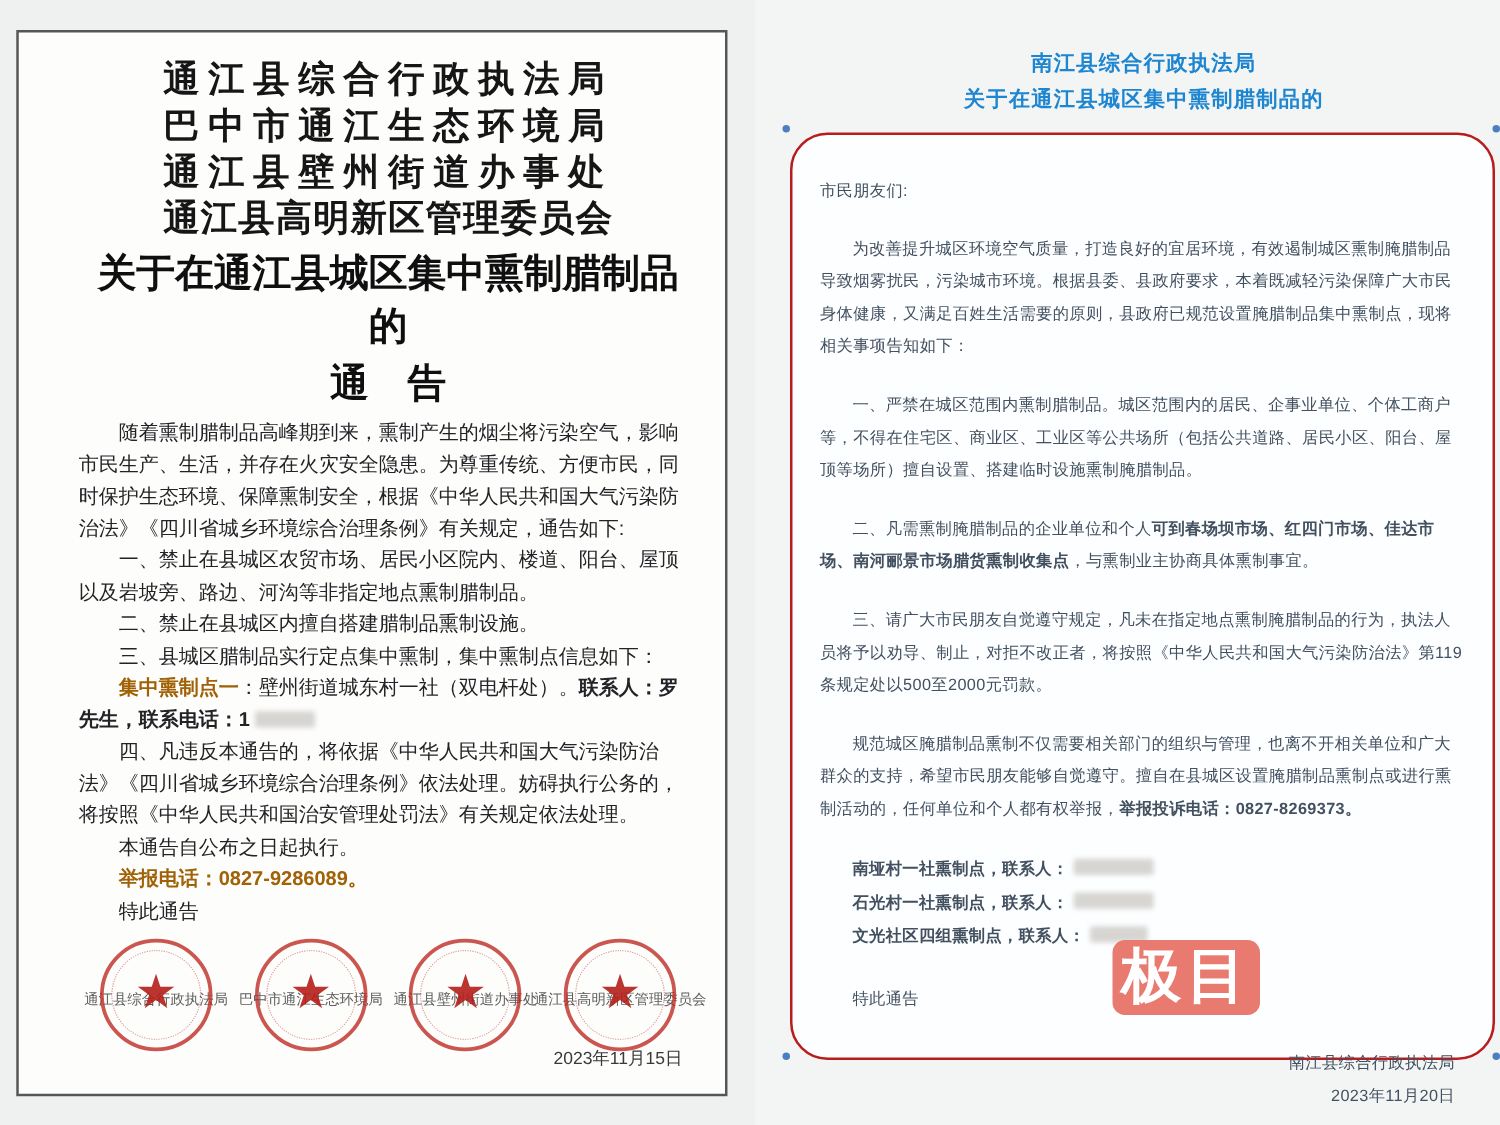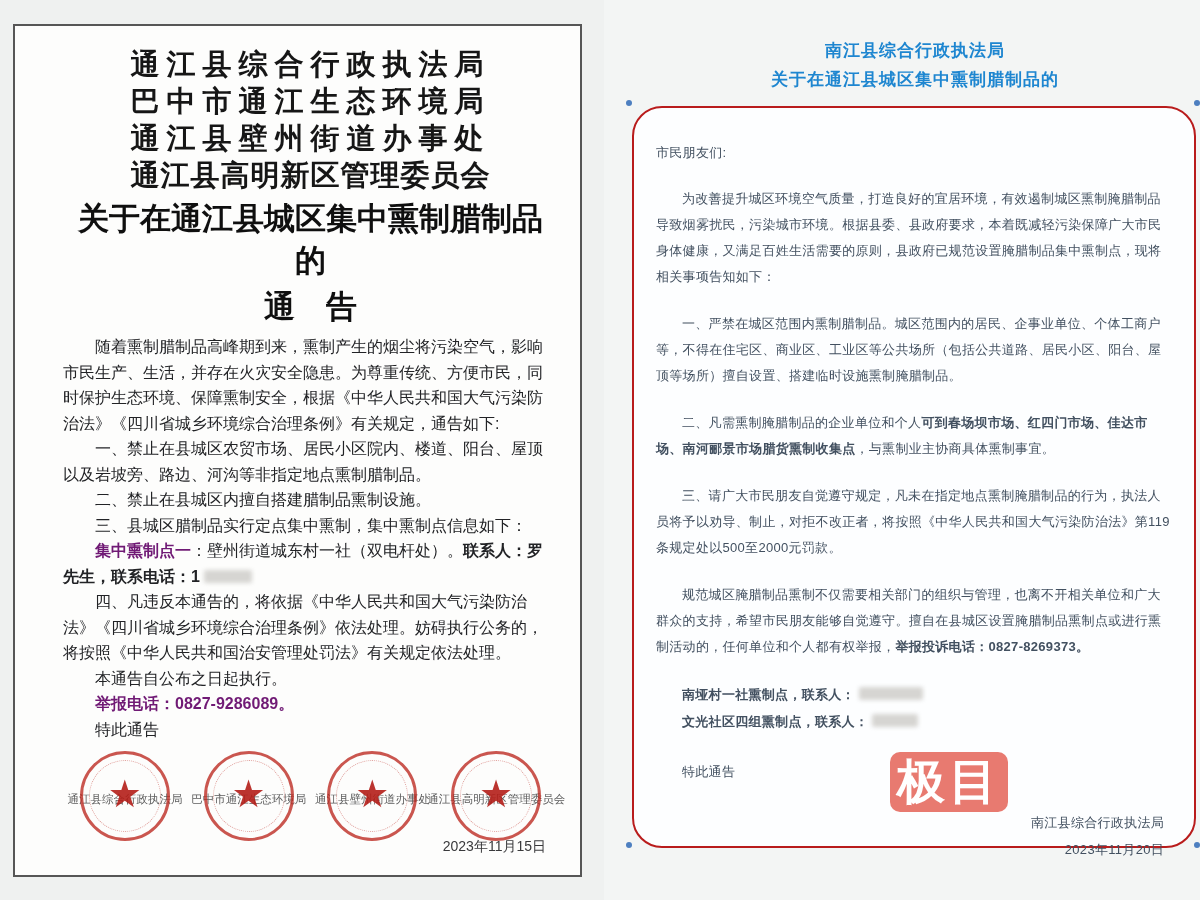--- a/index.html
+++ b/index.html
@@ -23,21 +23,21 @@
   }
   .agency-line.ls-sm{letter-spacing:1px;}
   .big-title{
     font-family:"Liberation Serif", serif;
     font-size:31px;font-weight:700;color:#0f0f0f;
     text-align:center;line-height:42px;margin-top:4px;letter-spacing:0;
   }
   .left-body{margin-top:6px;font-size:16px;line-height:25.5px;color:#222326;}
   .left-body p{margin:0;text-indent:2em;}
   .run-bold{font-weight:700;}
-  .run-redbold{color:#701a75;font-weight:700;}
+  .run-redbold{color:#a16207;font-weight:700;}
   .run-blur{
     display:inline-block;height:13px;background:#d6d5d2;border-radius:2px;
     filter:blur(2px);vertical-align:baseline;margin:0 4px -1px 4px;
   }
   .seal-row{display:flex;margin-top:6px;height:102px;}
   .seal-cell{position:relative;flex:1 1 25%;height:102px;}
   .seal-label{
     position:absolute;top:44px;left:50%;transform:translateX(-50%);
     font-size:11.5px;color:#5d5d5d;white-space:nowrap;z-index:1;
   }
@@ -153,20 +153,21 @@
 
   <div class="notice-box">
     <div class="salutation">市民朋友们:</div>
     <p><span>为改善提升城区环境空气质量，打造良好的宜居环境，有效遏制城区熏制腌腊制品导致烟雾扰民，污染城市环境。根据县委、县政府要求，本着既减轻污染保障广大市民身体健康，又满足百姓生活需要的原则，县政府已规范设置腌腊制品集中熏制点，现将相关事项告知如下：</span></p>
     <p><span>一、严禁在城区范围内熏制腊制品。城区范围内的居民、企事业单位、个体工商户等，不得在住宅区、商业区、工业区等公共场所（包括公共道路、居民小区、阳台、屋顶等场所）擅自设置、搭建临时设施熏制腌腊制品。</span></p>
     <p><span>二、凡需熏制腌腊制品的企业单位和个人</span><span class="run-bold">可到春场坝市场、红四门市场、佳达市场、南河郦景市场腊货熏制收集点</span><span>，与熏制业主协商具体熏制事宜。</span></p>
     <p><span>三、请广大市民朋友自觉遵守规定，凡未在指定地点熏制腌腊制品的行为，执法人员将予以劝导、制止，对拒不改正者，将按照《中华人民共和国大气污染防治法》第119条规定处以500至2000元罚款。</span></p>
     <p><span>规范城区腌腊制品熏制不仅需要相关部门的组织与管理，也离不开相关单位和广大群众的支持，希望市民朋友能够自觉遵守。擅自在县城区设置腌腊制品熏制点或进行熏制活动的，任何单位和个人都有权举报，</span><span class="run-bold">举报投诉电话：0827-8269373。</span></p>
     <div class="contact-lines">
       <p><span class="run-bold">南垭村一社熏制点，联系人：</span><span class="run-blur" style="width: 64px;"></span></p>
+      <p><span class="run-bold">石光村一社熏制点，联系人：</span><span class="run-blur" style="width: 64px;"></span></p>
       <p><span class="run-bold">文光社区四组熏制点，联系人：</span><span class="run-blur" style="width: 46px;"></span></p>
     </div>
     <div class="right-closing">特此通告</div>
     <div class="signature">
       <div>南江县综合行政执法局</div>
       <div>2023年11月20日</div>
     </div>
   </div>
 
   <div class="watermark-badge">极目</div>

